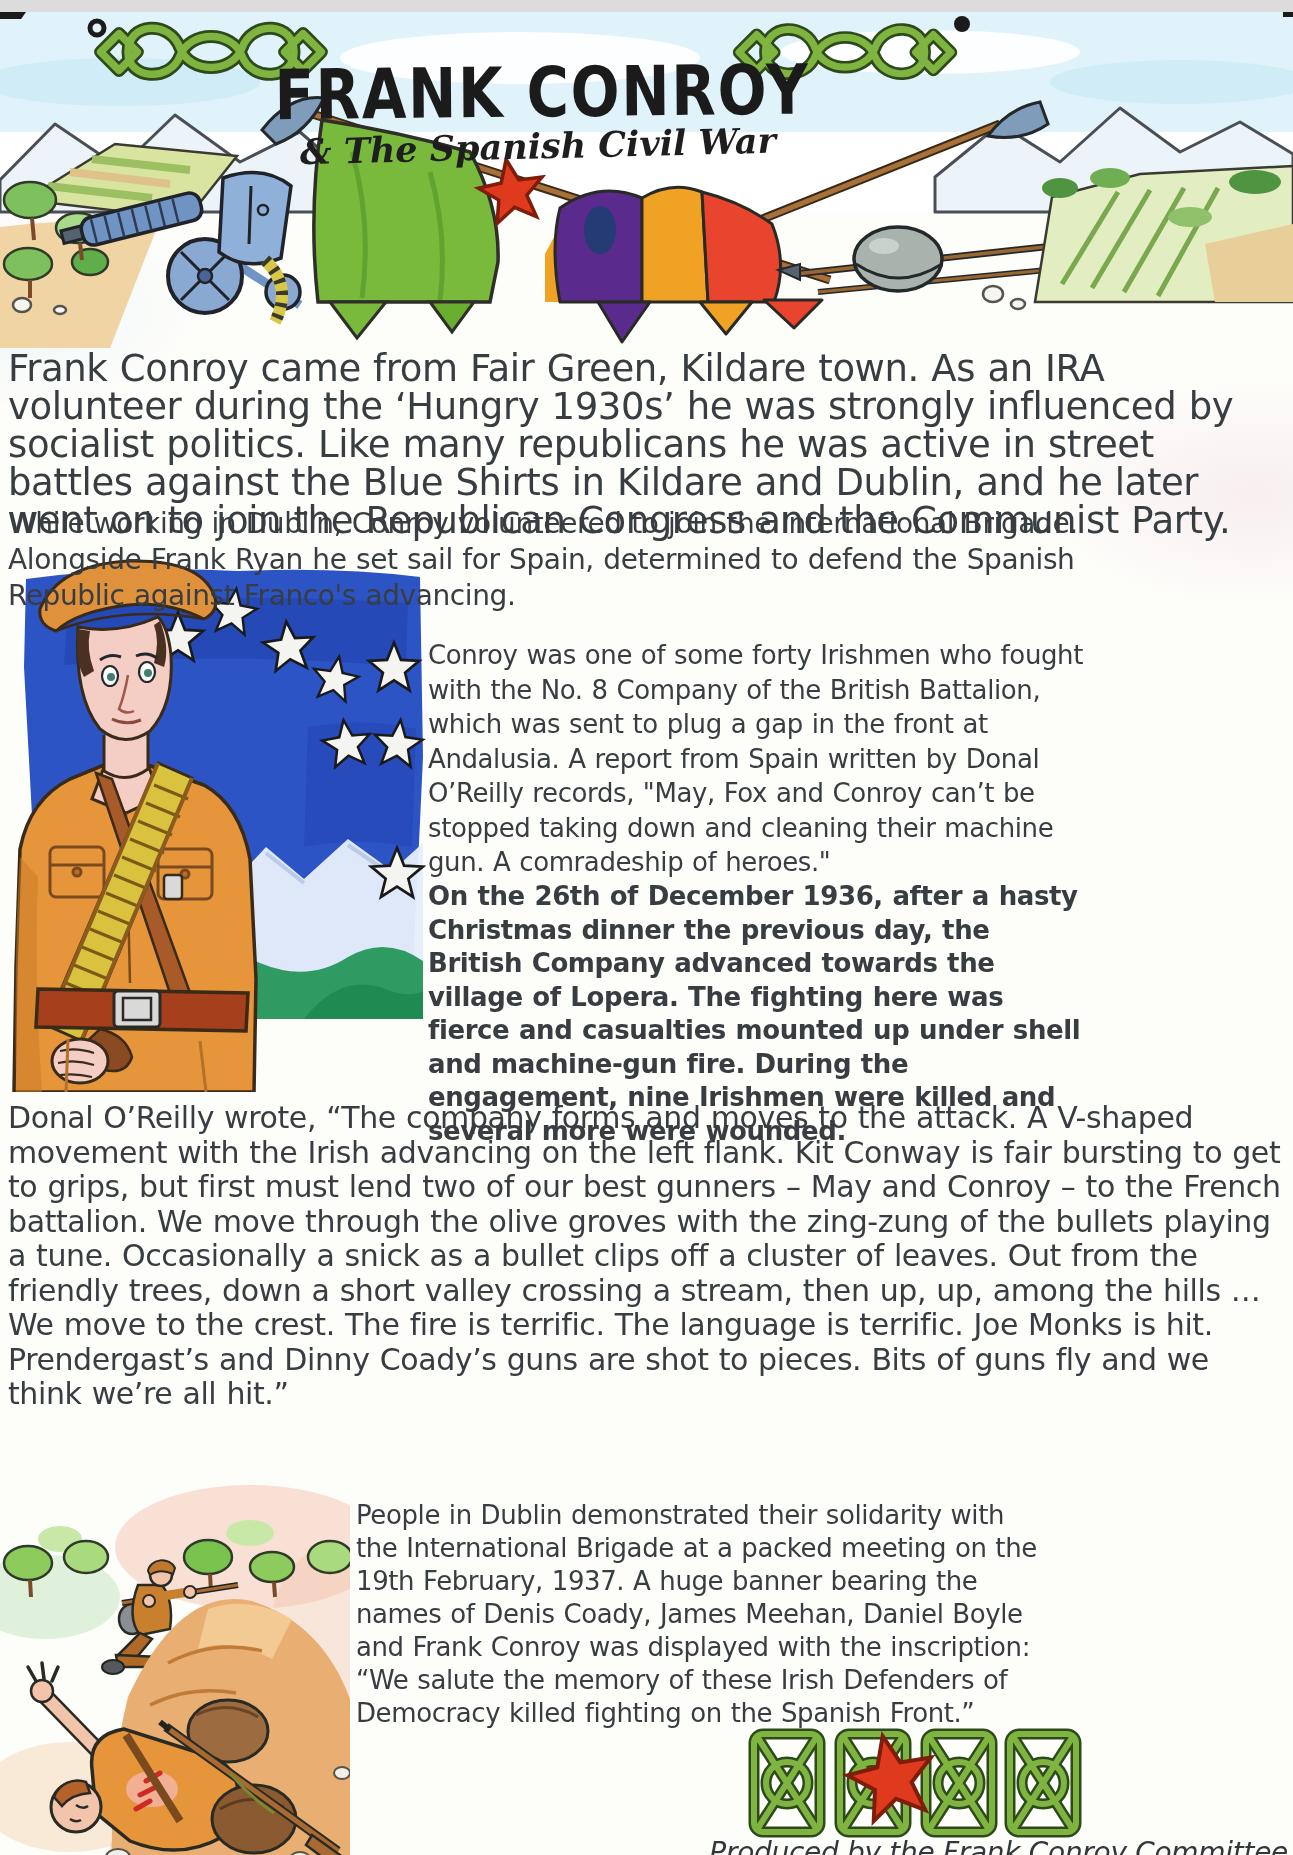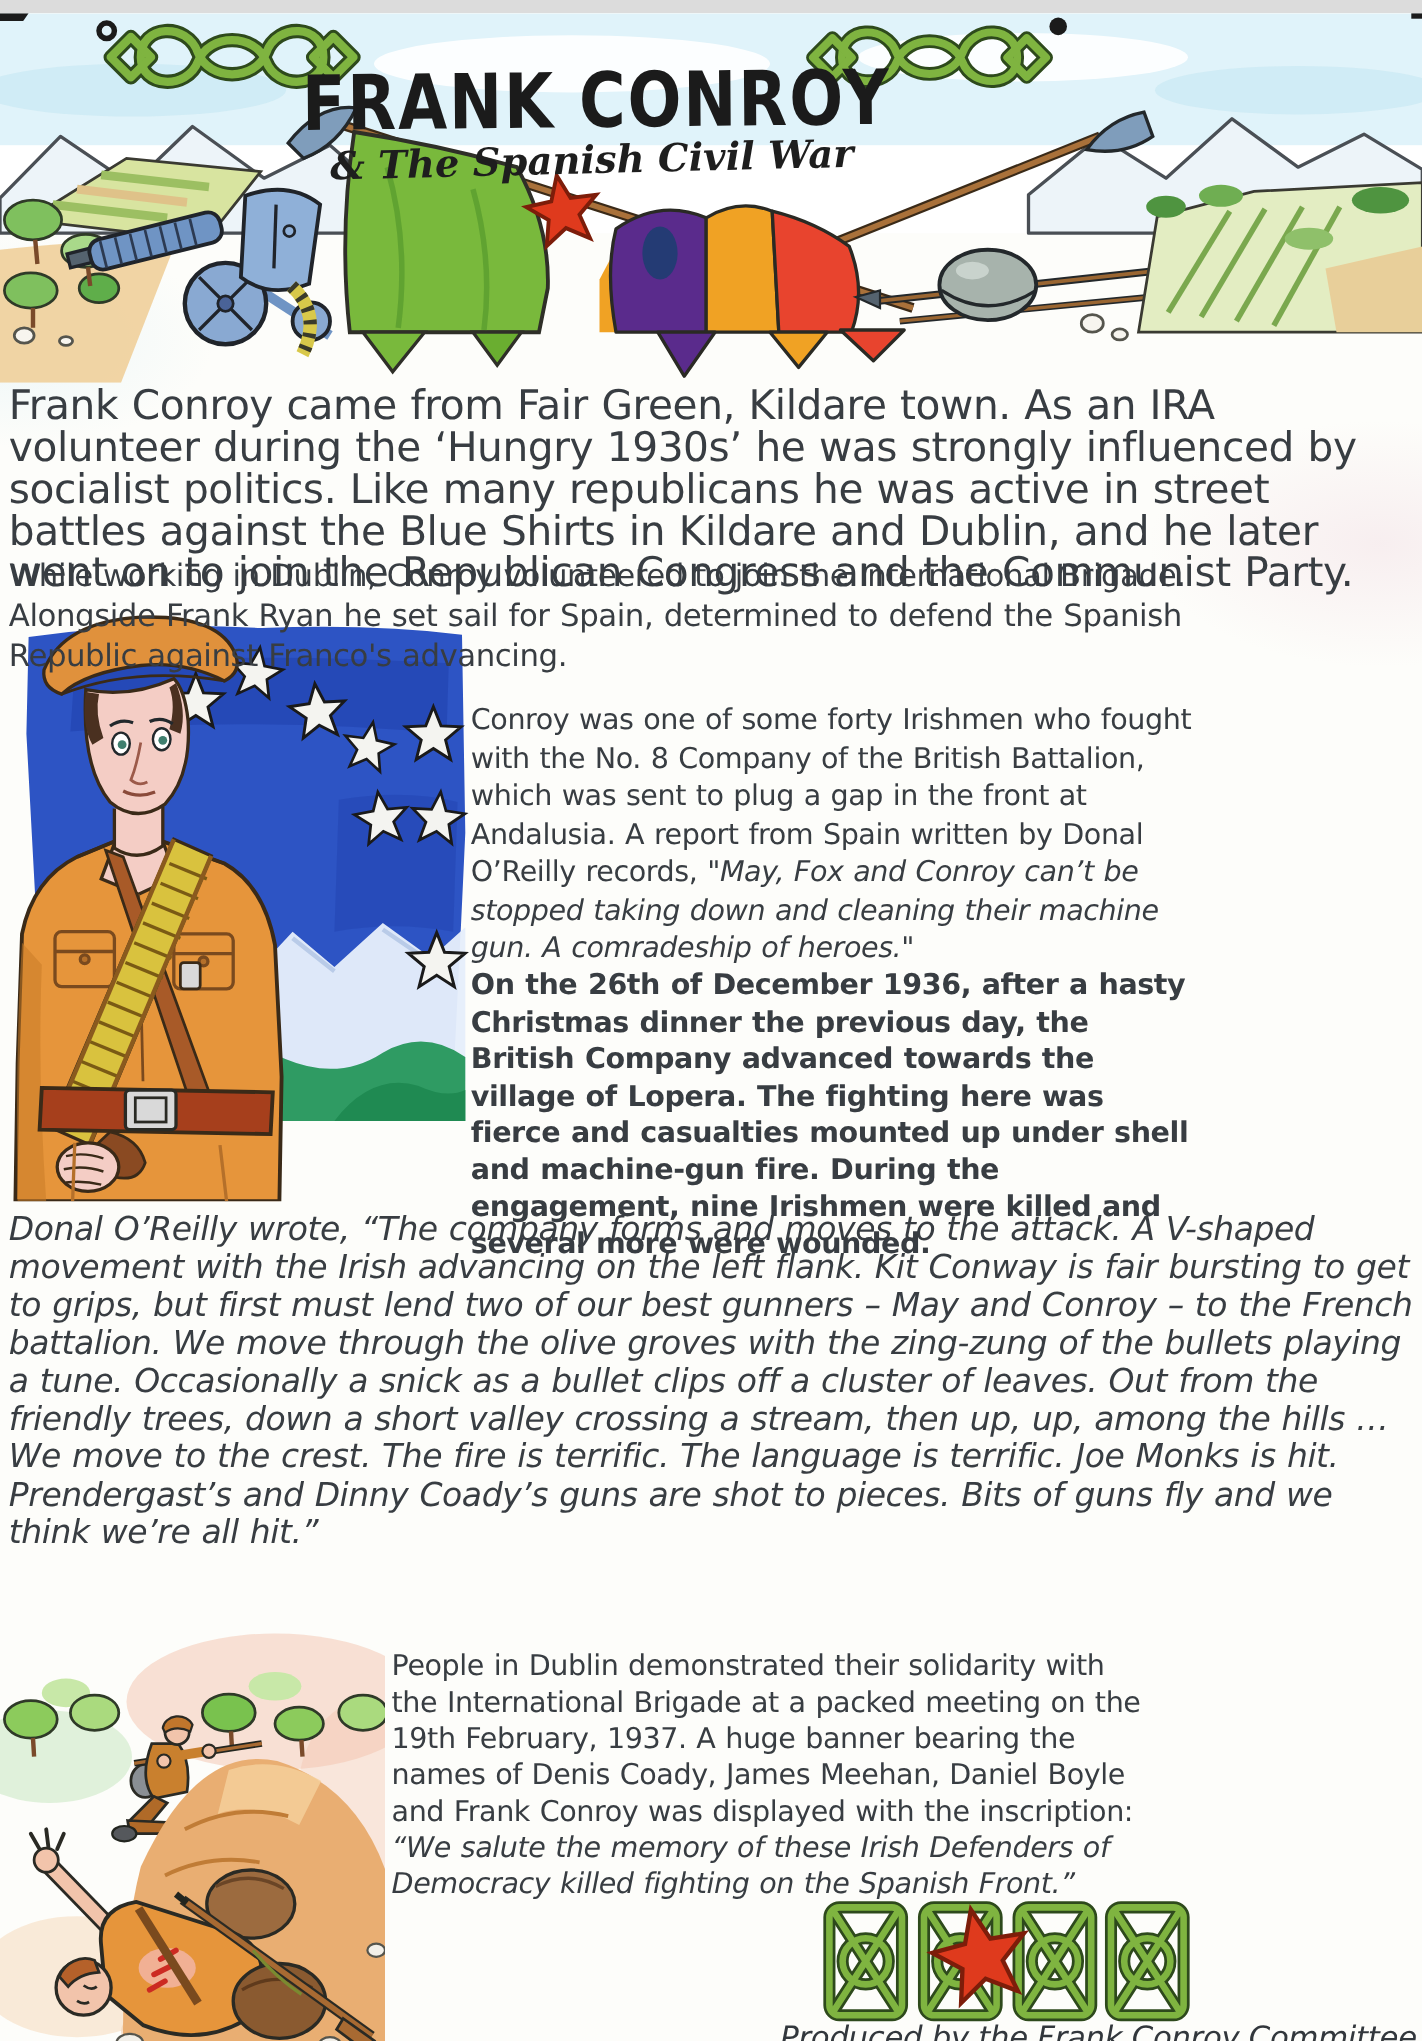--- a/index.html
+++ b/index.html
@@ -10,21 +10,21 @@
     color:#383d42;
   }
   .page::before{
     content:"";position:absolute;inset:0;pointer-events:none;
     background:
       radial-gradient(ellipse 300px 160px at 97% 26%, rgba(233,200,212,.28), transparent 70%),
       radial-gradient(ellipse 260px 140px at 1% 16%, rgba(190,228,240,.25), transparent 70%);
   }
   .art{position:absolute;}
   .para{position:absolute;margin:0;letter-spacing:-0.4px;word-spacing:1px;z-index:5;}
-  .it{font-style:italic;}
+  .it{}
   .p-intro   {left:8px;   top:338px;  width:1252px; font-size:37px; line-height:38px;}
   .p-brigade {left:8px;   top:494px;  width:1108px; font-size:28px; line-height:36px;}
   .p-forty   {left:428px; top:626px;  width:682px;  font-size:26px; line-height:34.5px;}
   .p-lopera  {left:428px; top:868px;  width:662px;  font-size:26px; line-height:33.5px;font-weight:bold;}
   .p-oreilly {left:8px;   top:1089px; width:1280px; font-size:30px; line-height:34.5px;}
   .p-death   {left:8px;   top:1398px; width:1128px; font-size:28px; line-height:36px;}
   .p-dublin  {left:356px; top:1487px; width:682px;  font-size:26px; line-height:33px;}
   .title{
     position:absolute;left:248px;top:44px;width:530px;text-align:center;z-index:6;
     font-size:64px;font-weight:bold;color:#1b1b1b;letter-spacing:2px;

